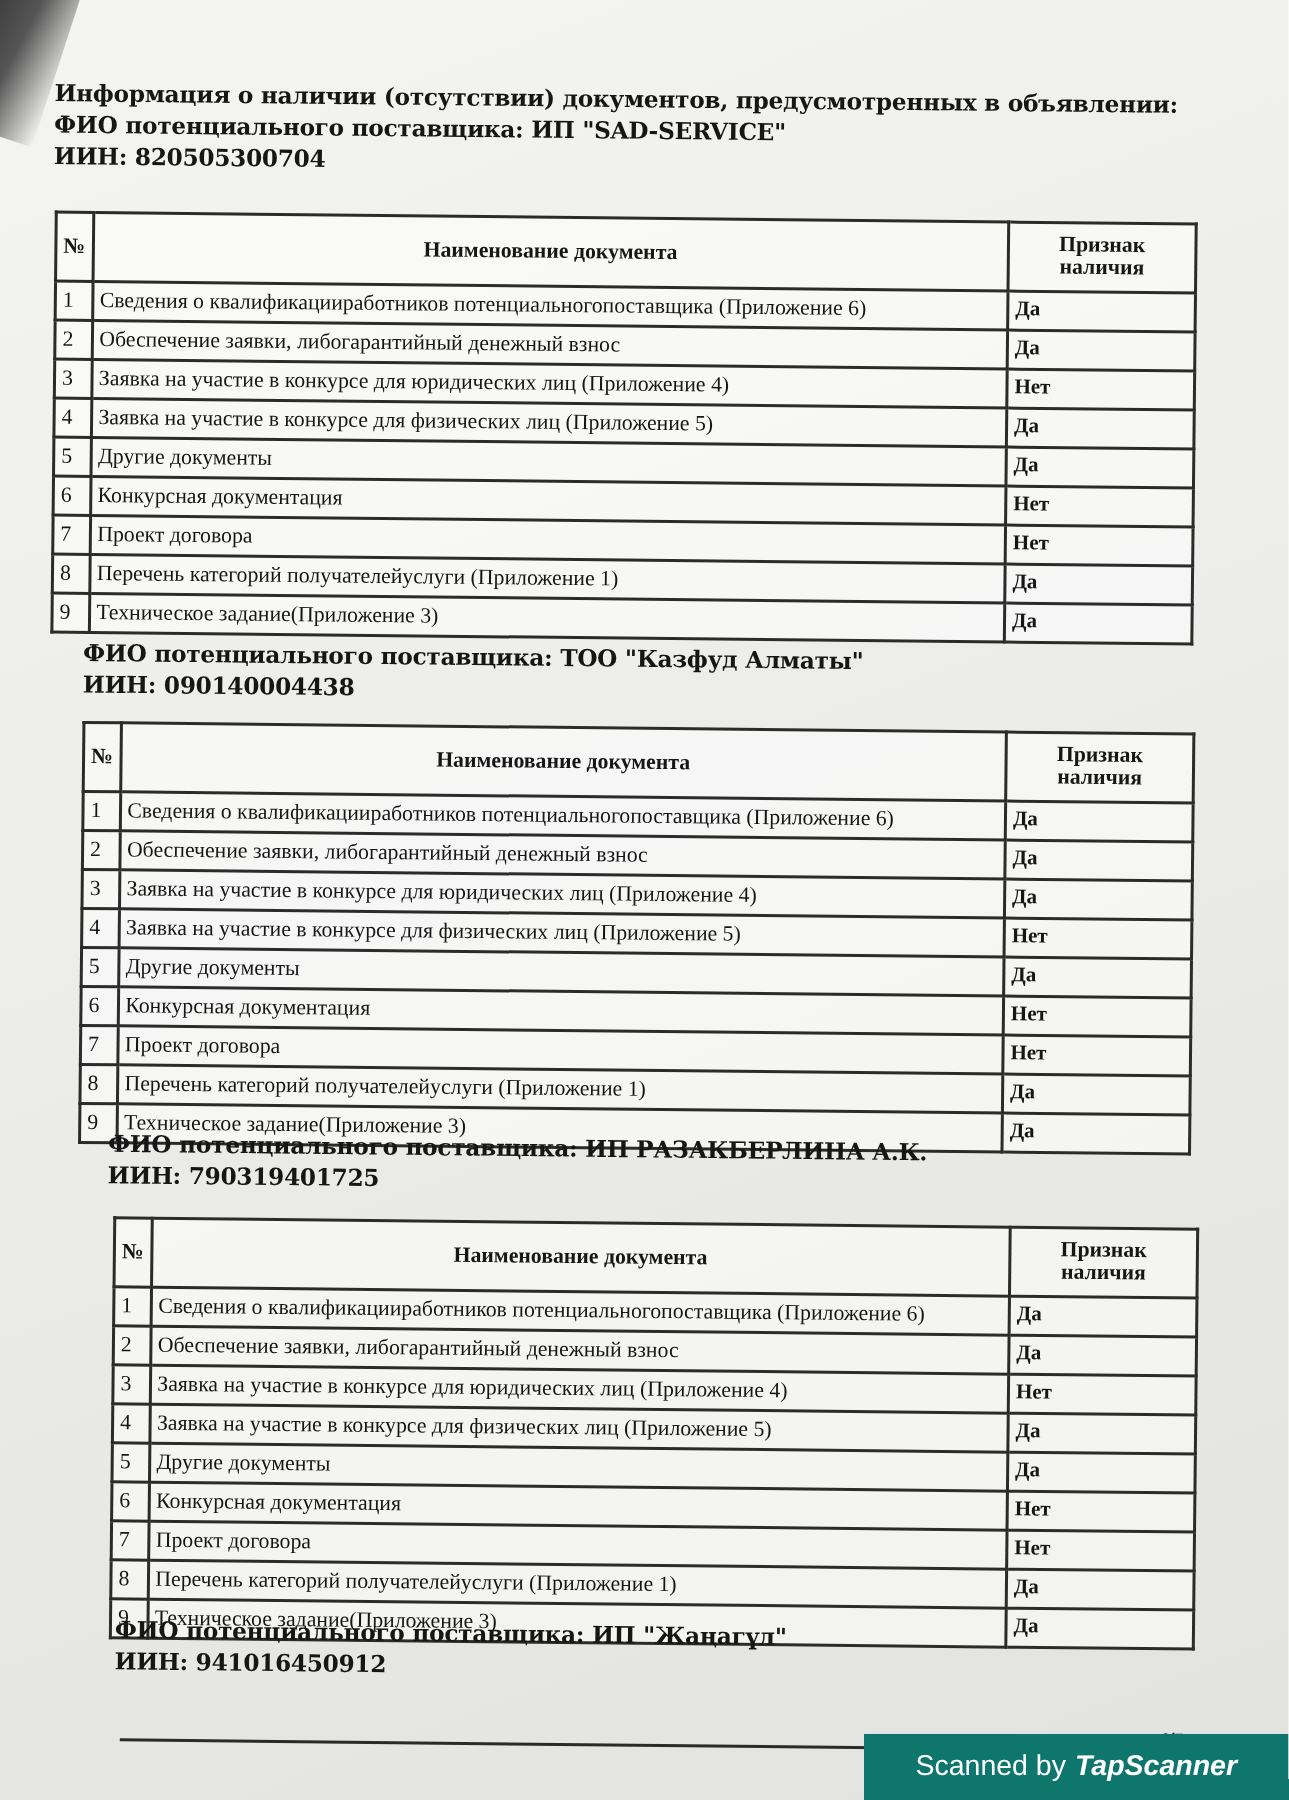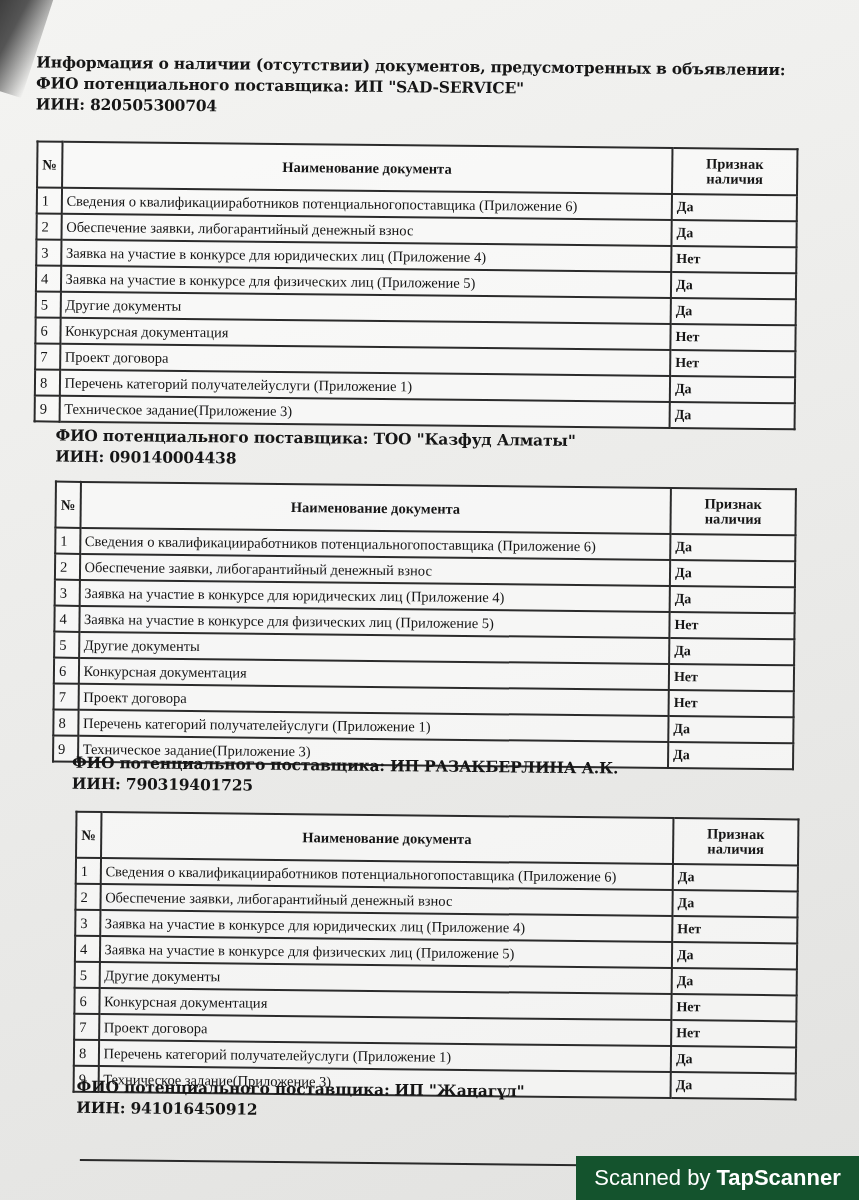--- a/index.html
+++ b/index.html
@@ -46,25 +46,25 @@
   .footer-line {
     position: absolute; left: 92px; top: 1158px; width: 720px; height: 0;
     border-top: 2px solid #2a2a2a;
   }
   .page-num {
     position: absolute; left: 786px; top: 1146px; font-size: 11px; font-weight: bold;
     font-family: "Liberation Sans", sans-serif;
   }
   .watermark {
     position: absolute; left: 576px; top: 1156px; width: 283px; height: 44px;
-    background: #14532d; color: #ffffff;
-    font-family: "Liberation Sans", sans-serif; font-size: 22px;
+    background: #0f766e; color: #ffffff;
+    font-family: "Liberation Sans", sans-serif; font-size: 19px;
     display: flex; align-items: center; justify-content: center; gap: 6px;
   }
-  .watermark b { font-weight: bold; }
+  .watermark b { font-weight: bold; font-style: italic; }
 </style>
 </head>
 <body>
 
 <div class="corner-shadow"></div>
 
 <div class="page">
 
   <div class="intro">
     <div>Информация о наличии (отсутствии) документов, предусмотренных в объявлении:</div>

